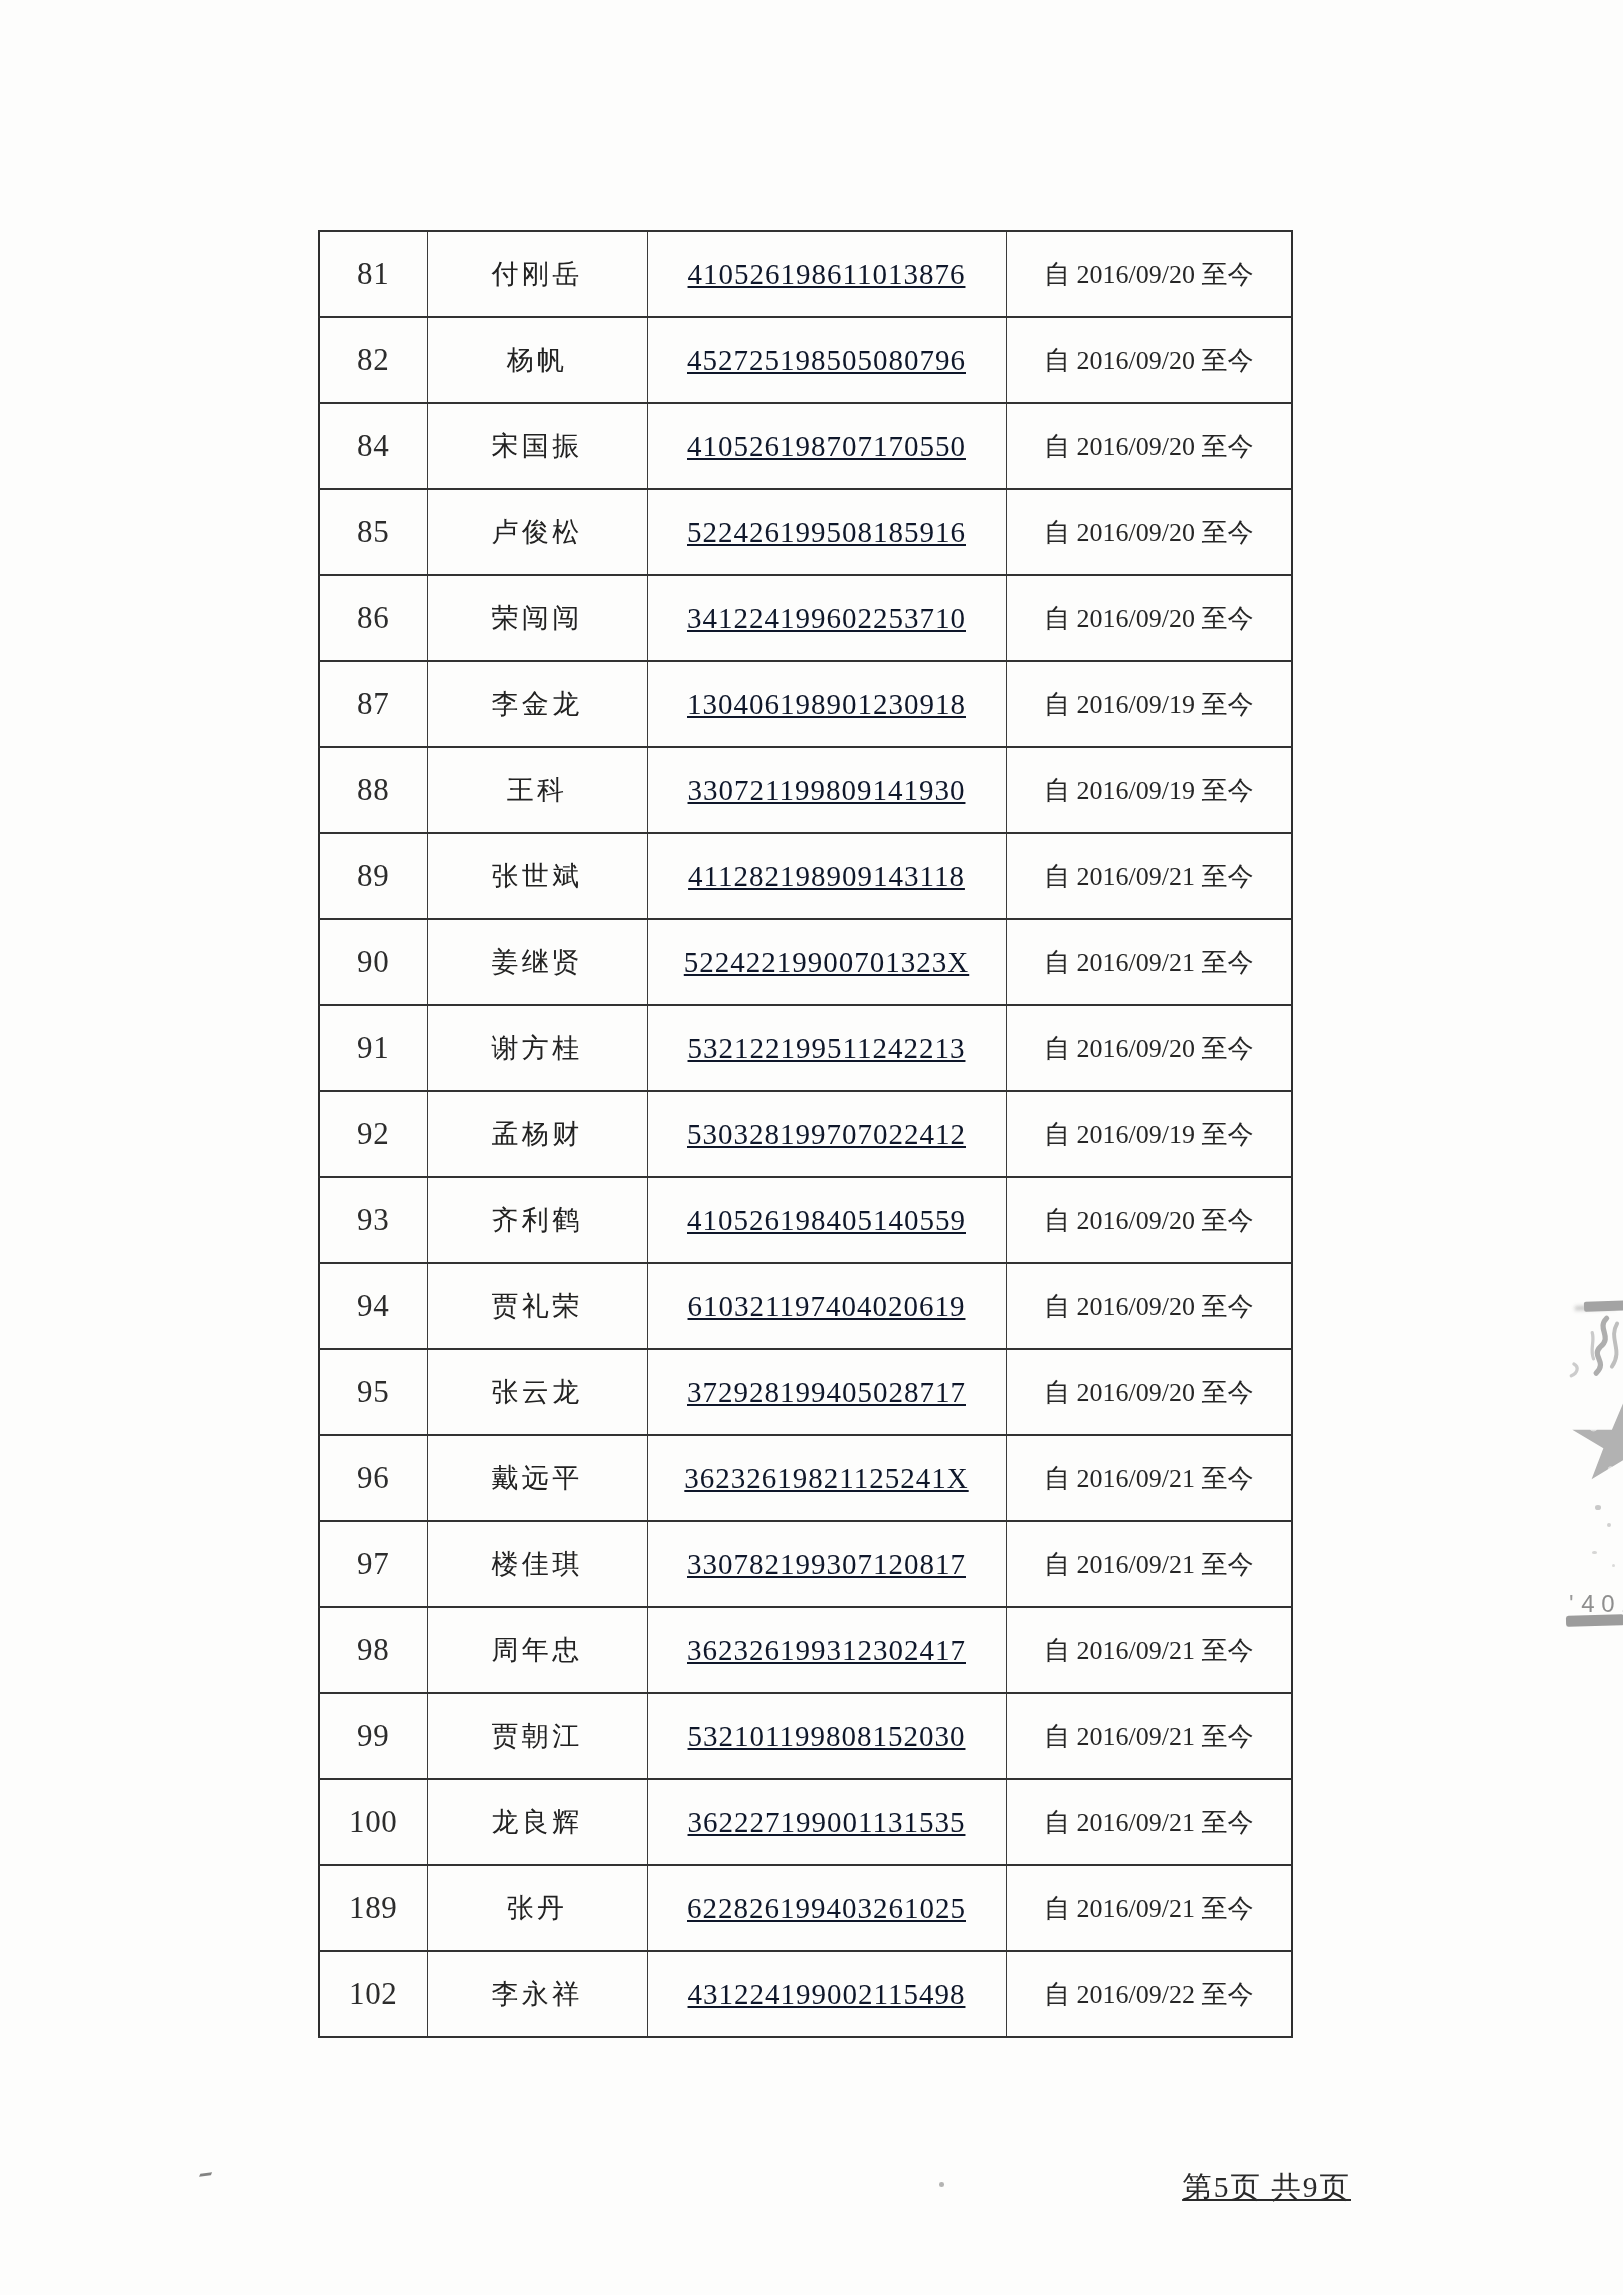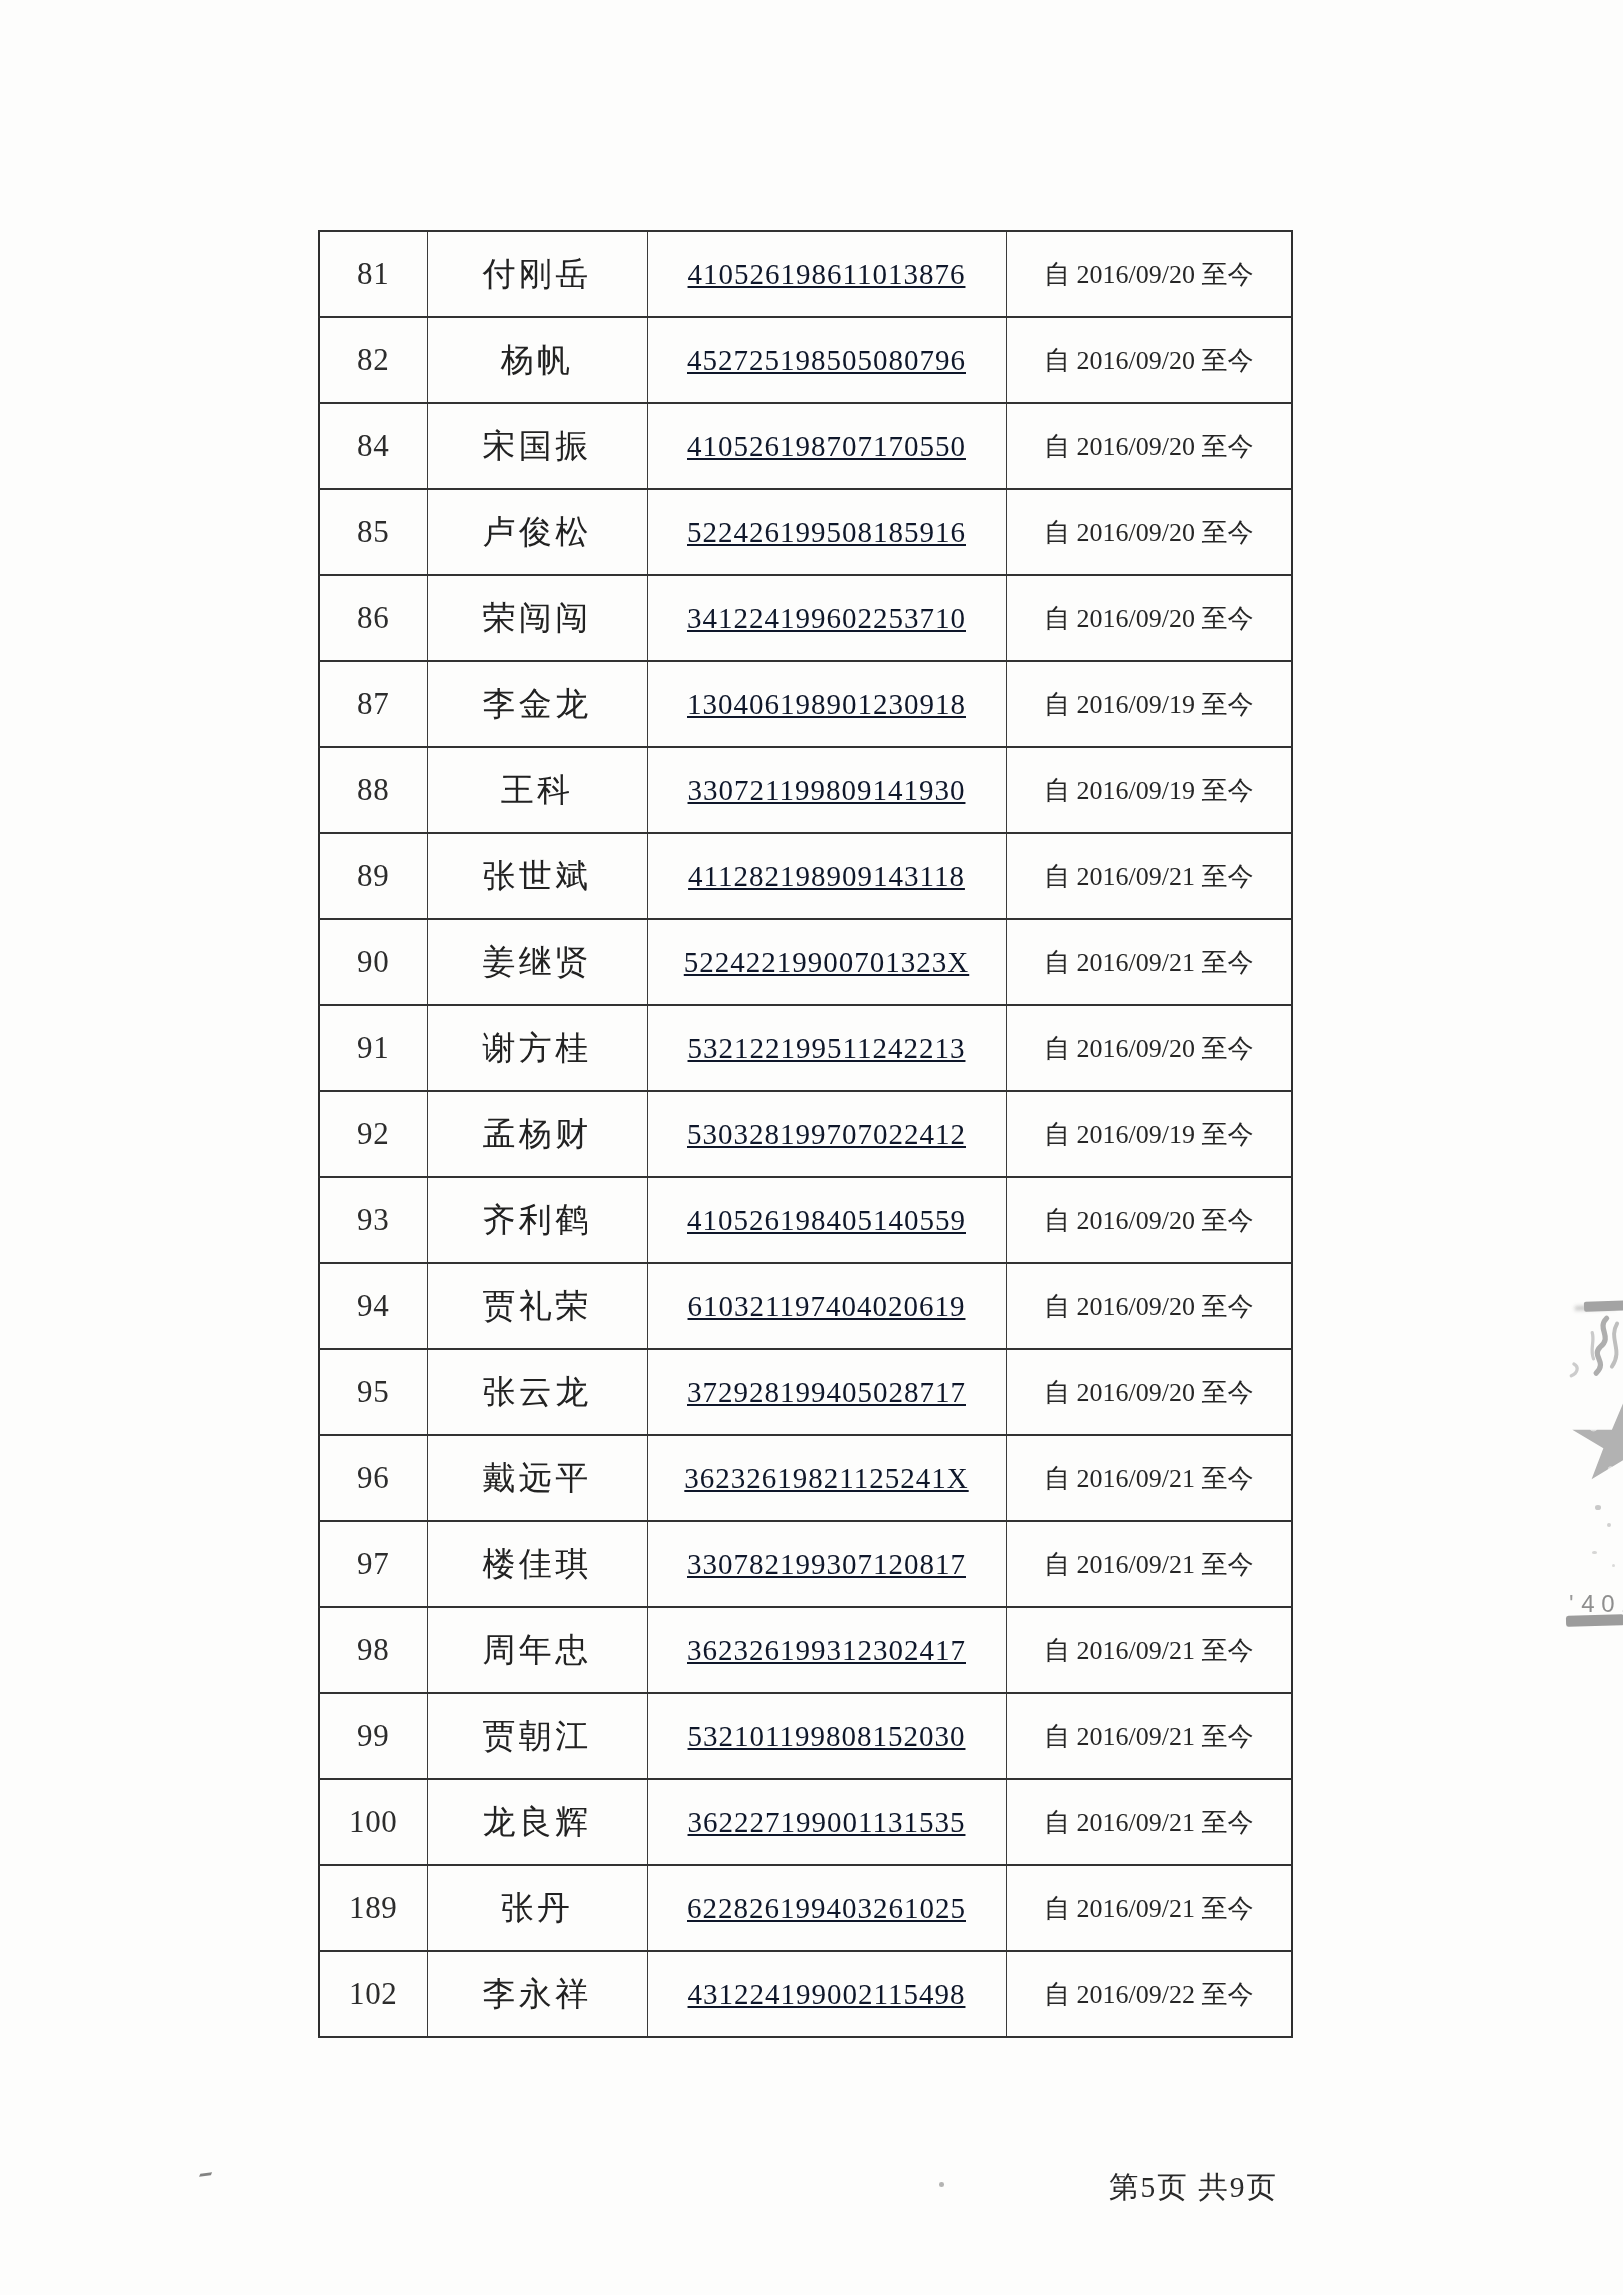--- a/index.html
+++ b/index.html
@@ -31,34 +31,35 @@
     border-right: 1.3px solid #3a3a3a;
     border-top: 2px solid #323232;
     border-bottom: 2px solid #323232;
     height: 86px;
     padding: 0;
     text-align: center;
     vertical-align: middle;
     background: #fdfdfc;
   }
   td.cell-no     { font-size: 31px; letter-spacing: 0.7px; color: #2c2c2c; }
-  td.cell-name   { font-size: 33px; letter-spacing: 3.3px; color: #222; }
+  td.cell-name   { font-size: 27px; letter-spacing: 3.3px; color: #222; }
   td.cell-id     { font-size: 29px; letter-spacing: 1px; color: #0f172a; text-decoration: underline; }
   td.cell-period { font-size: 26px; letter-spacing: 0px; color: #262626; }
 
   
   .footer {
     position: absolute;
     left: 1109px;
     top: 2168px;
     width: 242px;
-    text-align: left;
+    text-align: right;
     font-size: 29.5px;
     letter-spacing: 2px;
     color: #2a2a2a;
+    text-decoration: underline;
   }
 
   
   .stamp {
     position: absolute;
     left: 1561px;
     top: 1297px;
     width: 62px;
     height: 334px;
     color: #949494;

